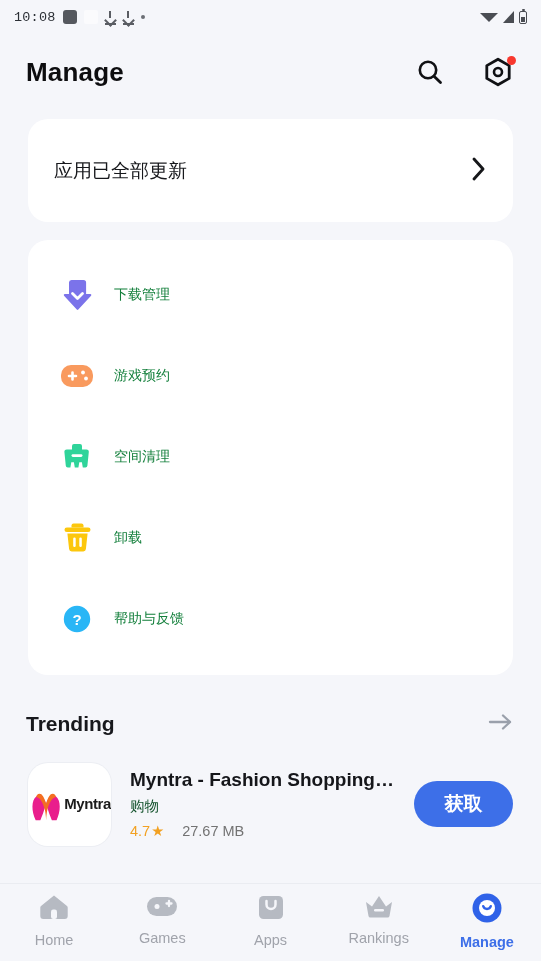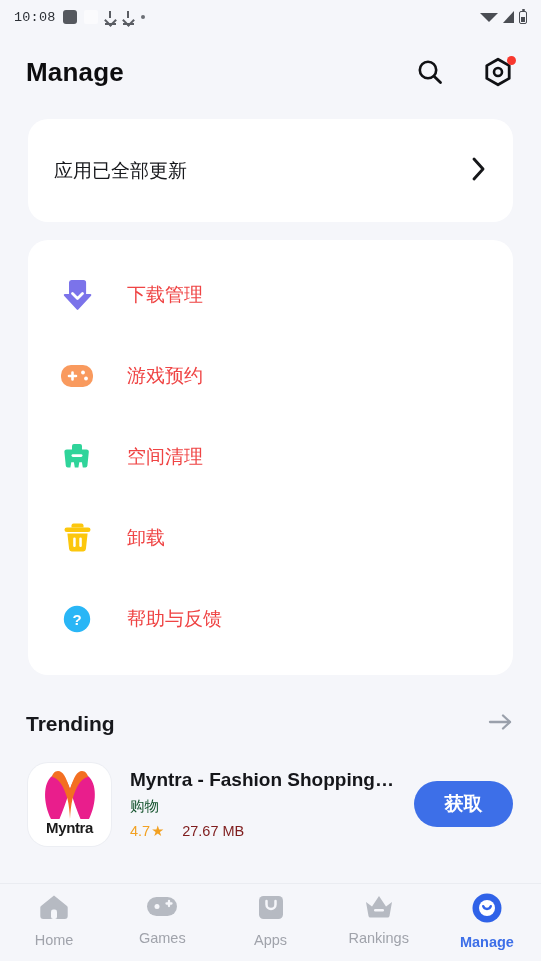--- a/index.html
+++ b/index.html
@@ -42,43 +42,43 @@
 
   
   .card { background:#fff; border-radius:20px; margin:0 28px; }
   .card-update { margin-top:9px; height:103px; display:flex; align-items:center; padding:0 26px; }
   .card-update .u-text { font-size:19px; color:#17181c; }
   .card-update .u-arrow { margin-left:auto; }
 
   .card-menu { margin-top:18px; padding:14px 0 16px 0; }
   .menu-row { height:81px; display:flex; align-items:center; padding:0 26px; }
   .menu-ic { width:46px; display:flex; justify-content:center; align-items:center; }
-  .menu-label { font-size:19px; color:#ef4444; margin-left:27px; }
+  .menu-label { font-size:14px; color:#15803d; margin-left:14px; }
 
   
   .section-head { display:flex; align-items:center; padding:0 26px; height:56px; margin-top:21px; }
   .section-title { font-size:21px; font-weight:bold; color:#17181c; }
   .section-more { margin-left:auto; }
 
   
   .app-row { display:flex; align-items:center; padding:0 28px; margin-top:8px; height:88px; }
   .app-icon {
     width:83px; height:83px; border-radius:20px; background:#fff;
     flex:none; position:relative; overflow:hidden;
-    display:flex; flex-direction:column; align-items:center; justify-content:flex-start;
+    display:flex; align-items:center; justify-content:flex-start;
     box-shadow:0 0 0 1px #eceef3;
   }
   .myntra-m { margin-top:6px; }
   .myntra-word { font-size:15px; font-weight:bold; color:#1b1b1b; letter-spacing:-.4px; margin-top:-2px; }
   .app-info { margin-left:19px; flex:1; min-width:0; }
   .app-name { font-size:19px; font-weight:bold; color:#15161a; white-space:nowrap; overflow:hidden; text-overflow:ellipsis; }
   .app-cat { font-size:14.5px; color:#14532d; margin-top:6px; }
   .app-meta { margin-top:7px; display:flex; align-items:center; gap:5px; font-size:14.5px; }
   .app-rating { color:#f2a122; display:flex; align-items:center; gap:1px; }
-  .app-size { color:#7f1d1d; margin-left:13px; }
+  .app-size { color:#737373; margin-left:13px; }
   .get-btn {
     flex:none; width:99px; height:46px; border-radius:23px;
     background:#3d6fe8; color:#fff; font-size:19px; font-weight:bold;
     display:flex; align-items:center; justify-content:center; border:none; cursor:pointer;
   }
 
   
   .bottom-nav {
     position:absolute; left:0; right:0; bottom:0; height:78px;
     background:#f5f6fa; display:flex; align-items:flex-start; padding-top:8px;

